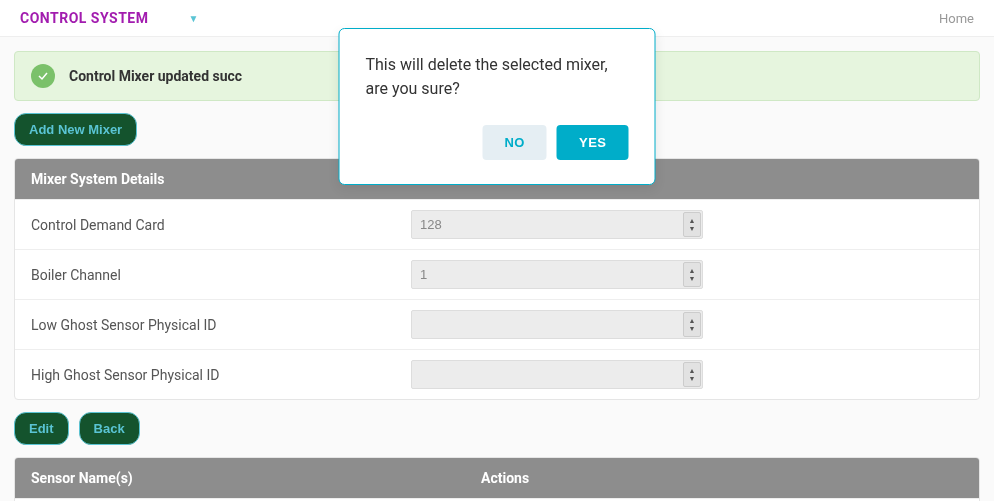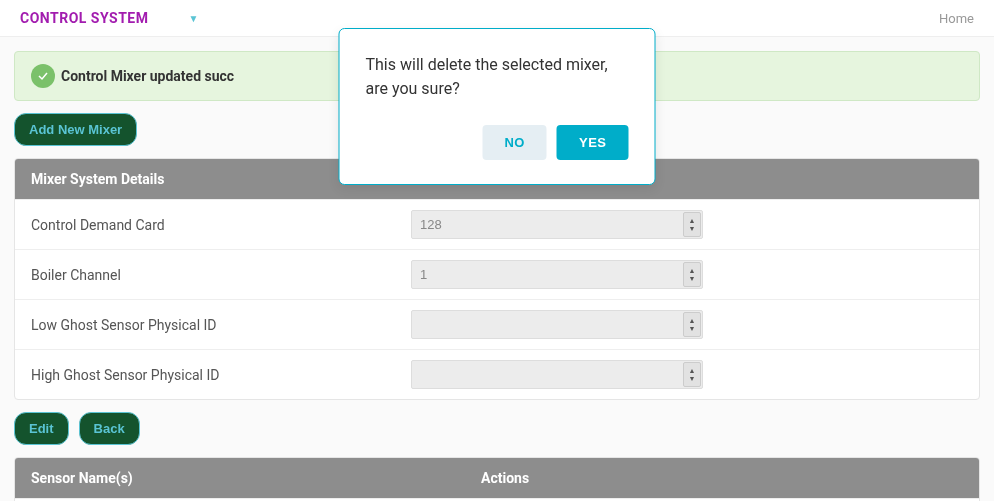--- a/index.html
+++ b/index.html
@@ -45,21 +45,21 @@
     padding: 14px;
     background: #fafafa;
   }
   .alert-success {
     background: #e6f5de;
     border: 1px solid #cfe8c5;
     border-radius: 4px;
     padding: 12px 16px;
     display: flex;
     align-items: center;
-    gap: 6px;
+    gap: 14px;
     margin-bottom: 12px;
   }
   .check-circle {
     width: 24px;
     height: 24px;
     background: #7bc16a;
     border-radius: 50%;
     display: flex;
     align-items: center;
     justify-content: center;

